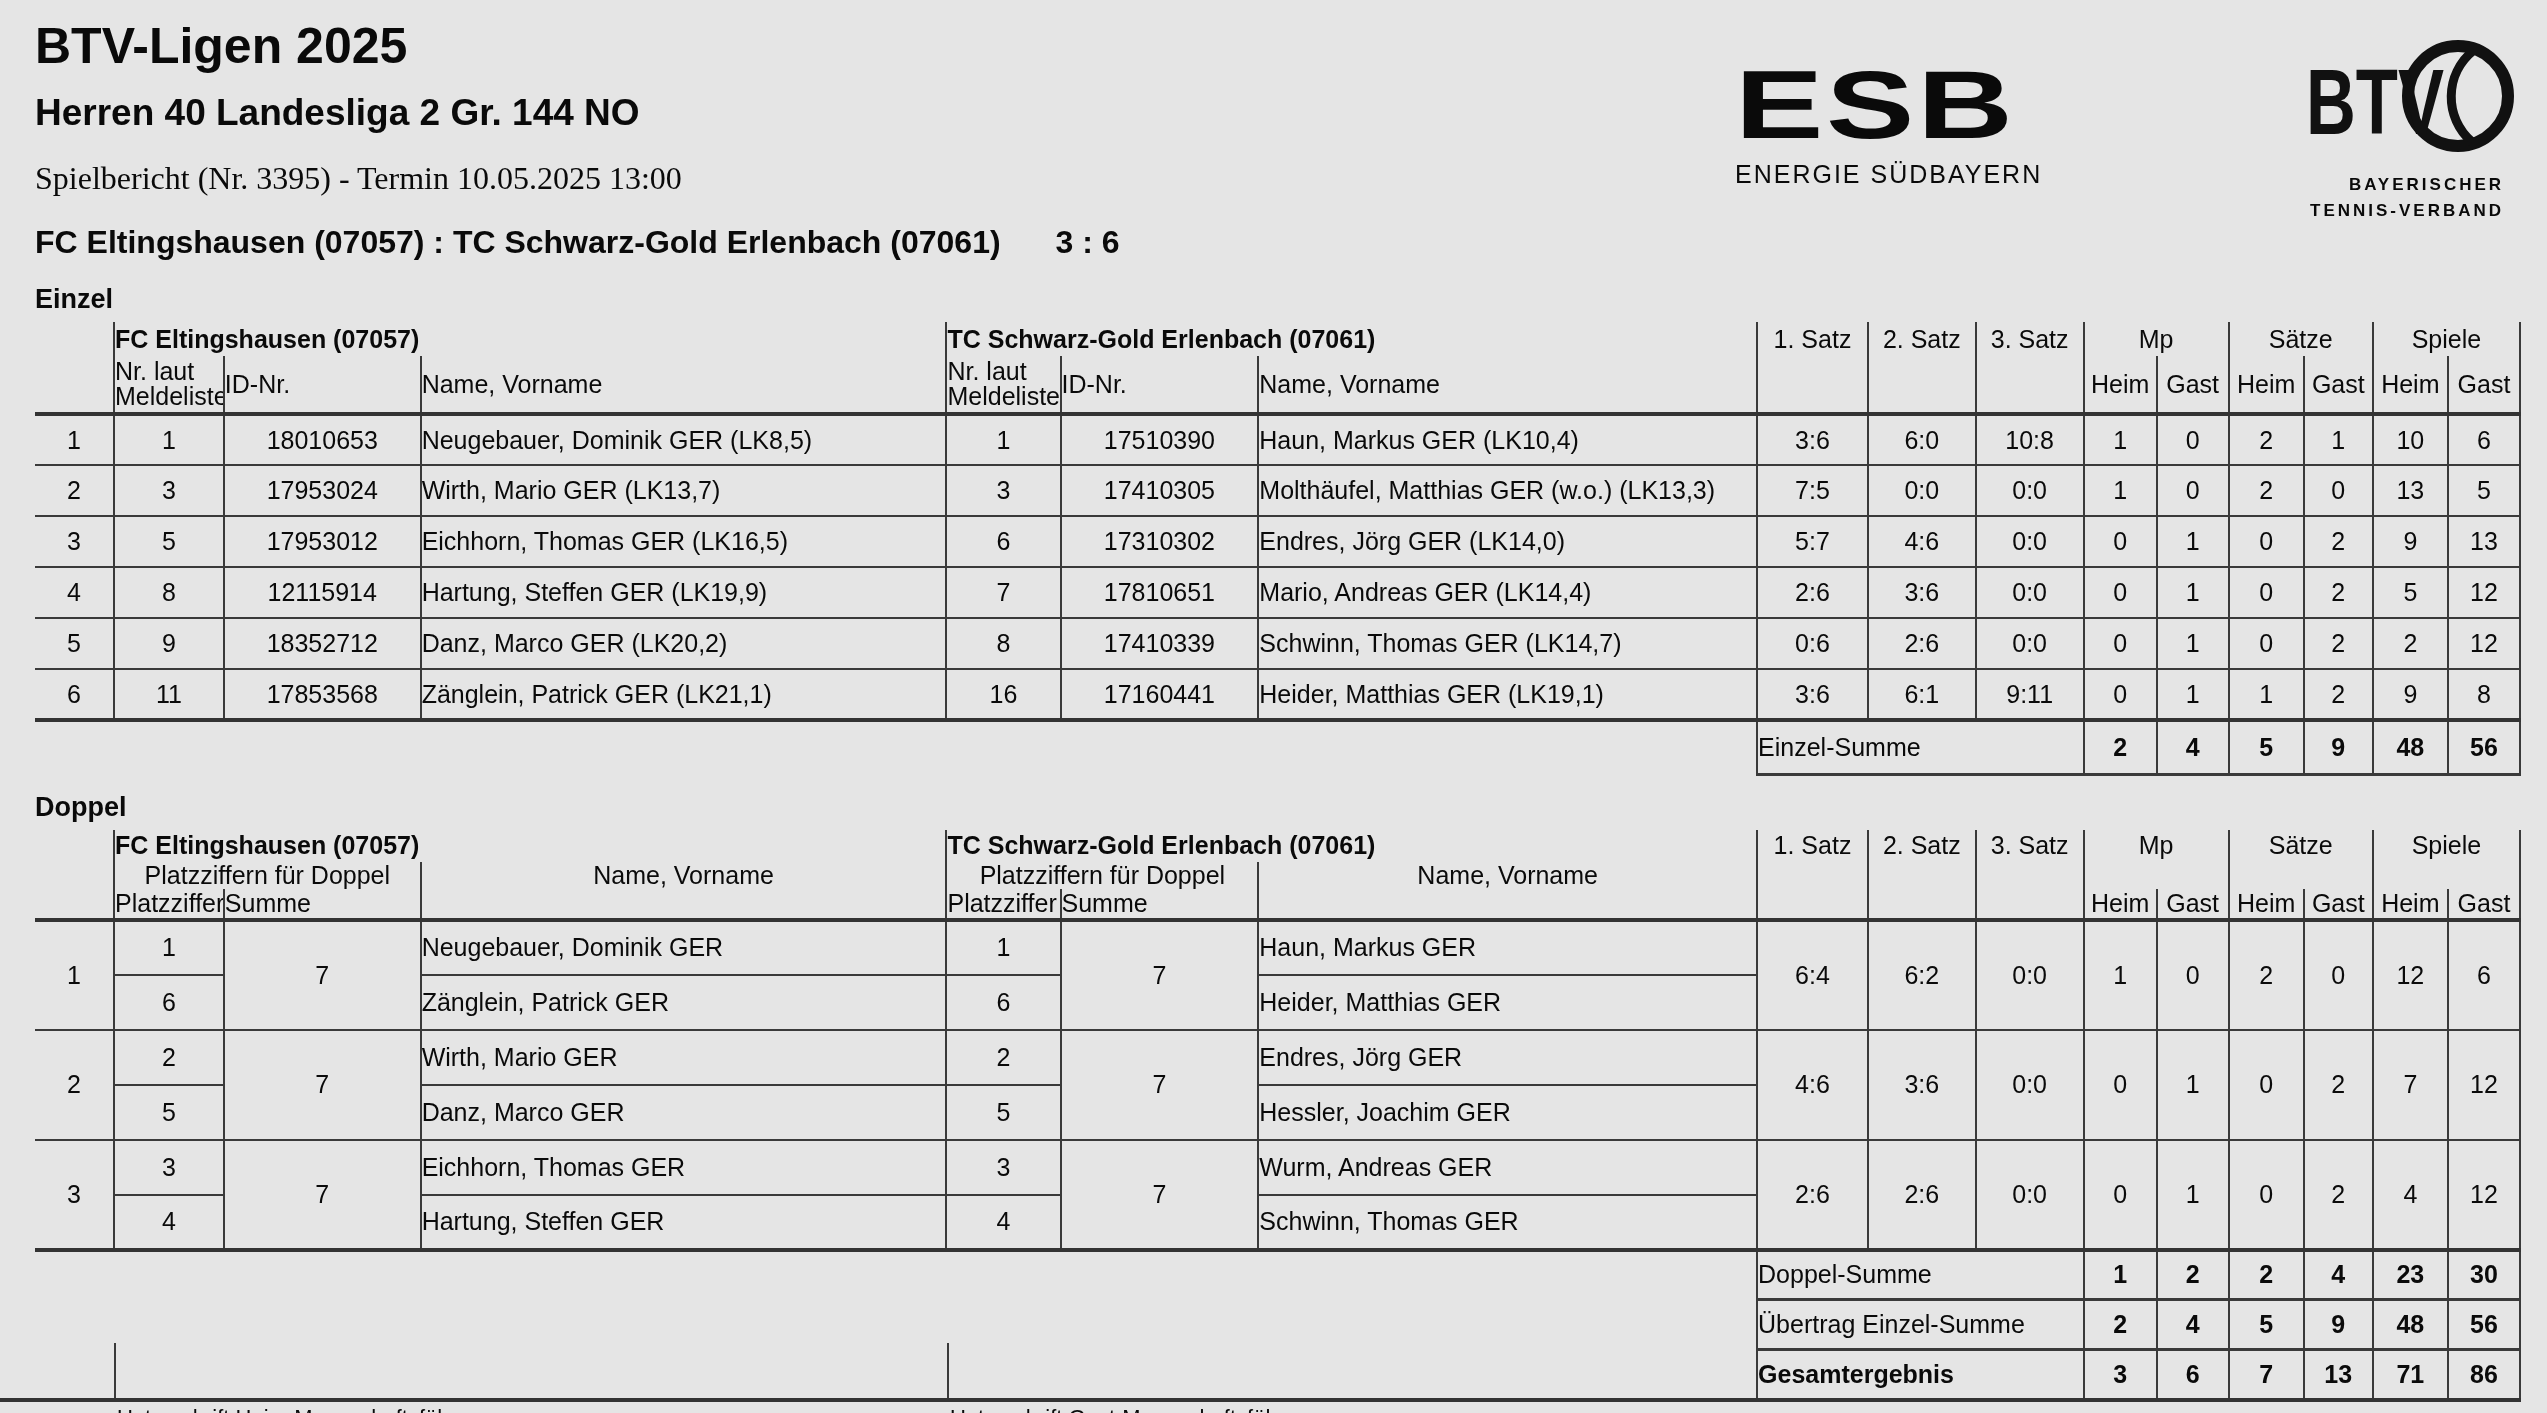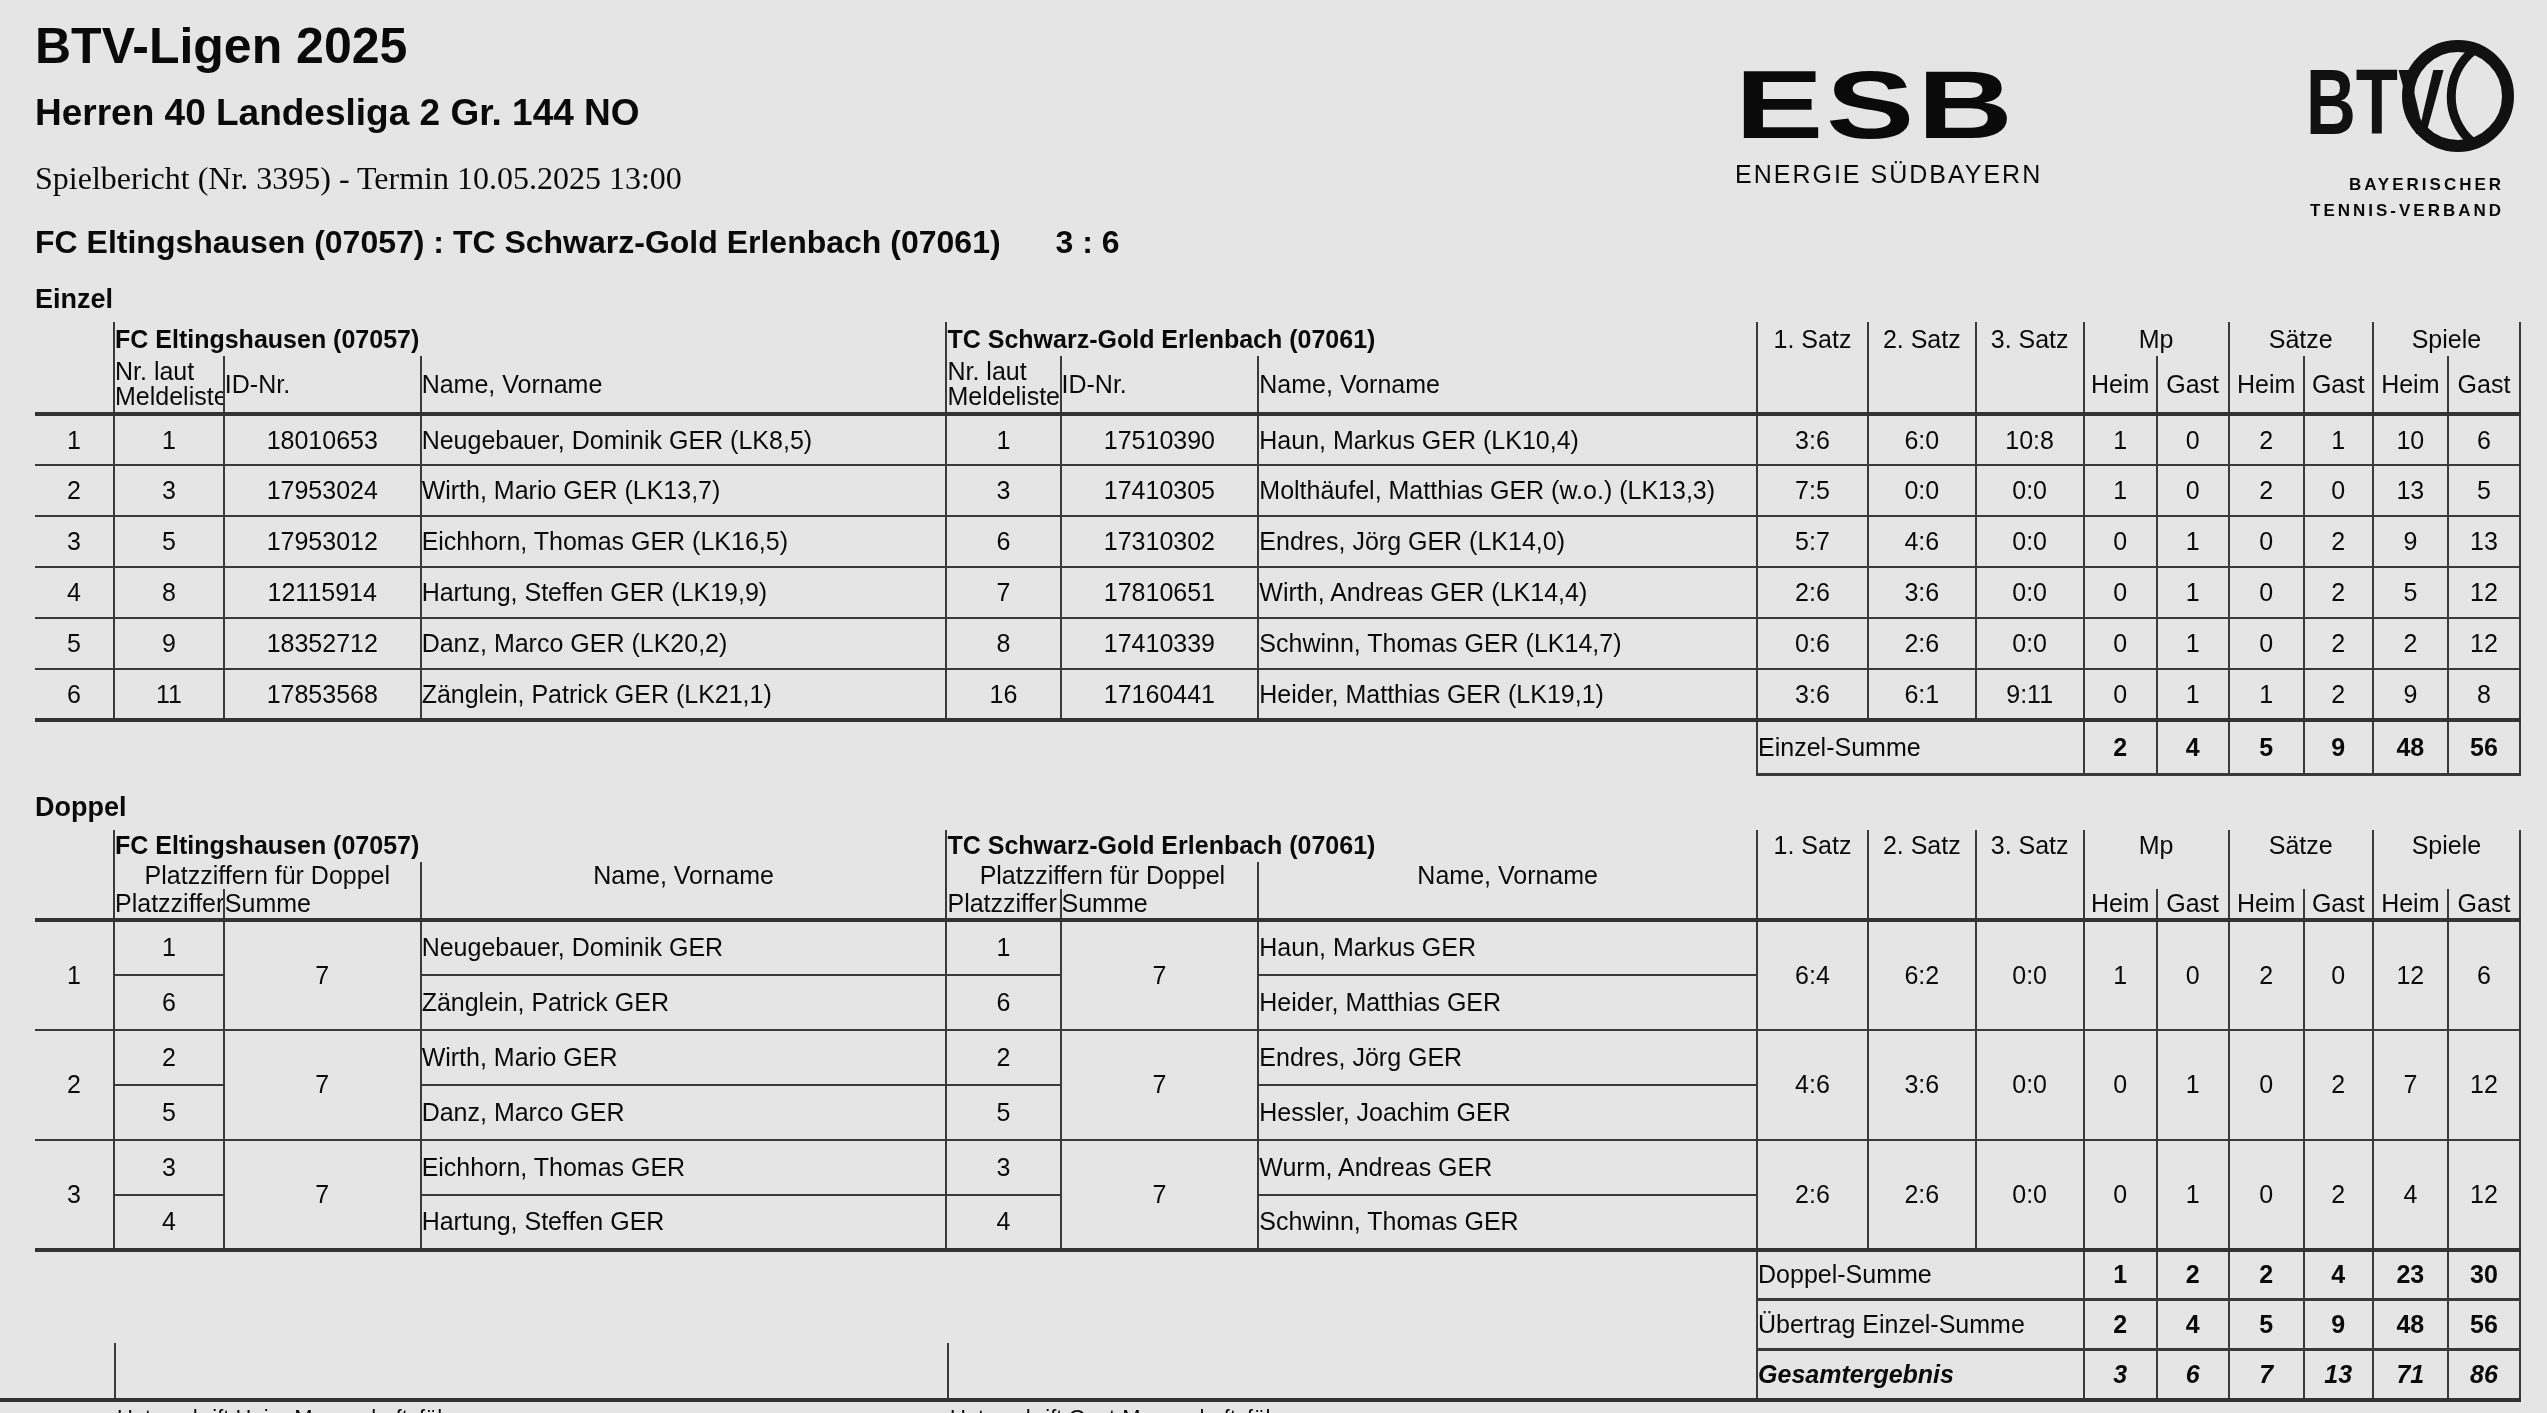--- a/index.html
+++ b/index.html
@@ -47,21 +47,21 @@
   table.einzel tr.hr1{height:34px;}
   table.einzel tr.hr2{height:58px;}
   table.einzel tr.dr{height:51px;}
   table.einzel tr.sr{height:54px;}
 
   table.doppel tr.hr1{height:32px;}
   table.doppel tr.hr2{height:27px;text-align:center;}
   table.doppel tr.hr3{height:27px;}
   table.doppel tr.sub{height:55px;}
   table.doppel tr.sr{height:50px;}
-  table.doppel tr.sr3{height:48px;font-style:italic;}
+  table.doppel tr.sr3{height:48px;}
 
   
   .sig{position:relative;width:2521px;height:34px;}
   .sig-line{position:absolute;left:0;top:0;width:2521px;height:4px;background:#333;}
   .tick{position:absolute;top:-55px;width:2px;height:55px;background:#3a3a3a;}
   .tick-heim{left:114px;}
   .tick-gast{left:947px;}
   .sig-label{position:absolute;top:8px;font-size:22px;line-height:24px;}
   .sig-heim{left:117px;}
   .sig-gast{left:950px;}
@@ -202,21 +202,21 @@
       <td class="c bl bb">9</td>
       <td class="c bl bb br">13</td>
     </tr>
     <tr class="dr">
       <td class="rn bb">4</td>
       <td class="c bl bb">8</td>
       <td class="c bl bb">12115914</td>
       <td class="l bl bb">Hartung, Steffen GER (LK19,9)</td>
       <td class="c bl bb">7</td>
       <td class="c bl bb">17810651</td>
-      <td class="l bl bb">Wirth, Andreas GER (LK14,4)</td>
+      <td class="l bl bb">Mario, Andreas GER (LK14,4)</td>
       <td class="c bl bb">2:6</td>
       <td class="c bl bb">3:6</td>
       <td class="c bl bb">0:0</td>
       <td class="c bl bb">0</td>
       <td class="c bl bb">1</td>
       <td class="c bl bb">0</td>
       <td class="c bl bb">2</td>
       <td class="c bl bb">5</td>
       <td class="c bl bb br">12</td>
     </tr>

